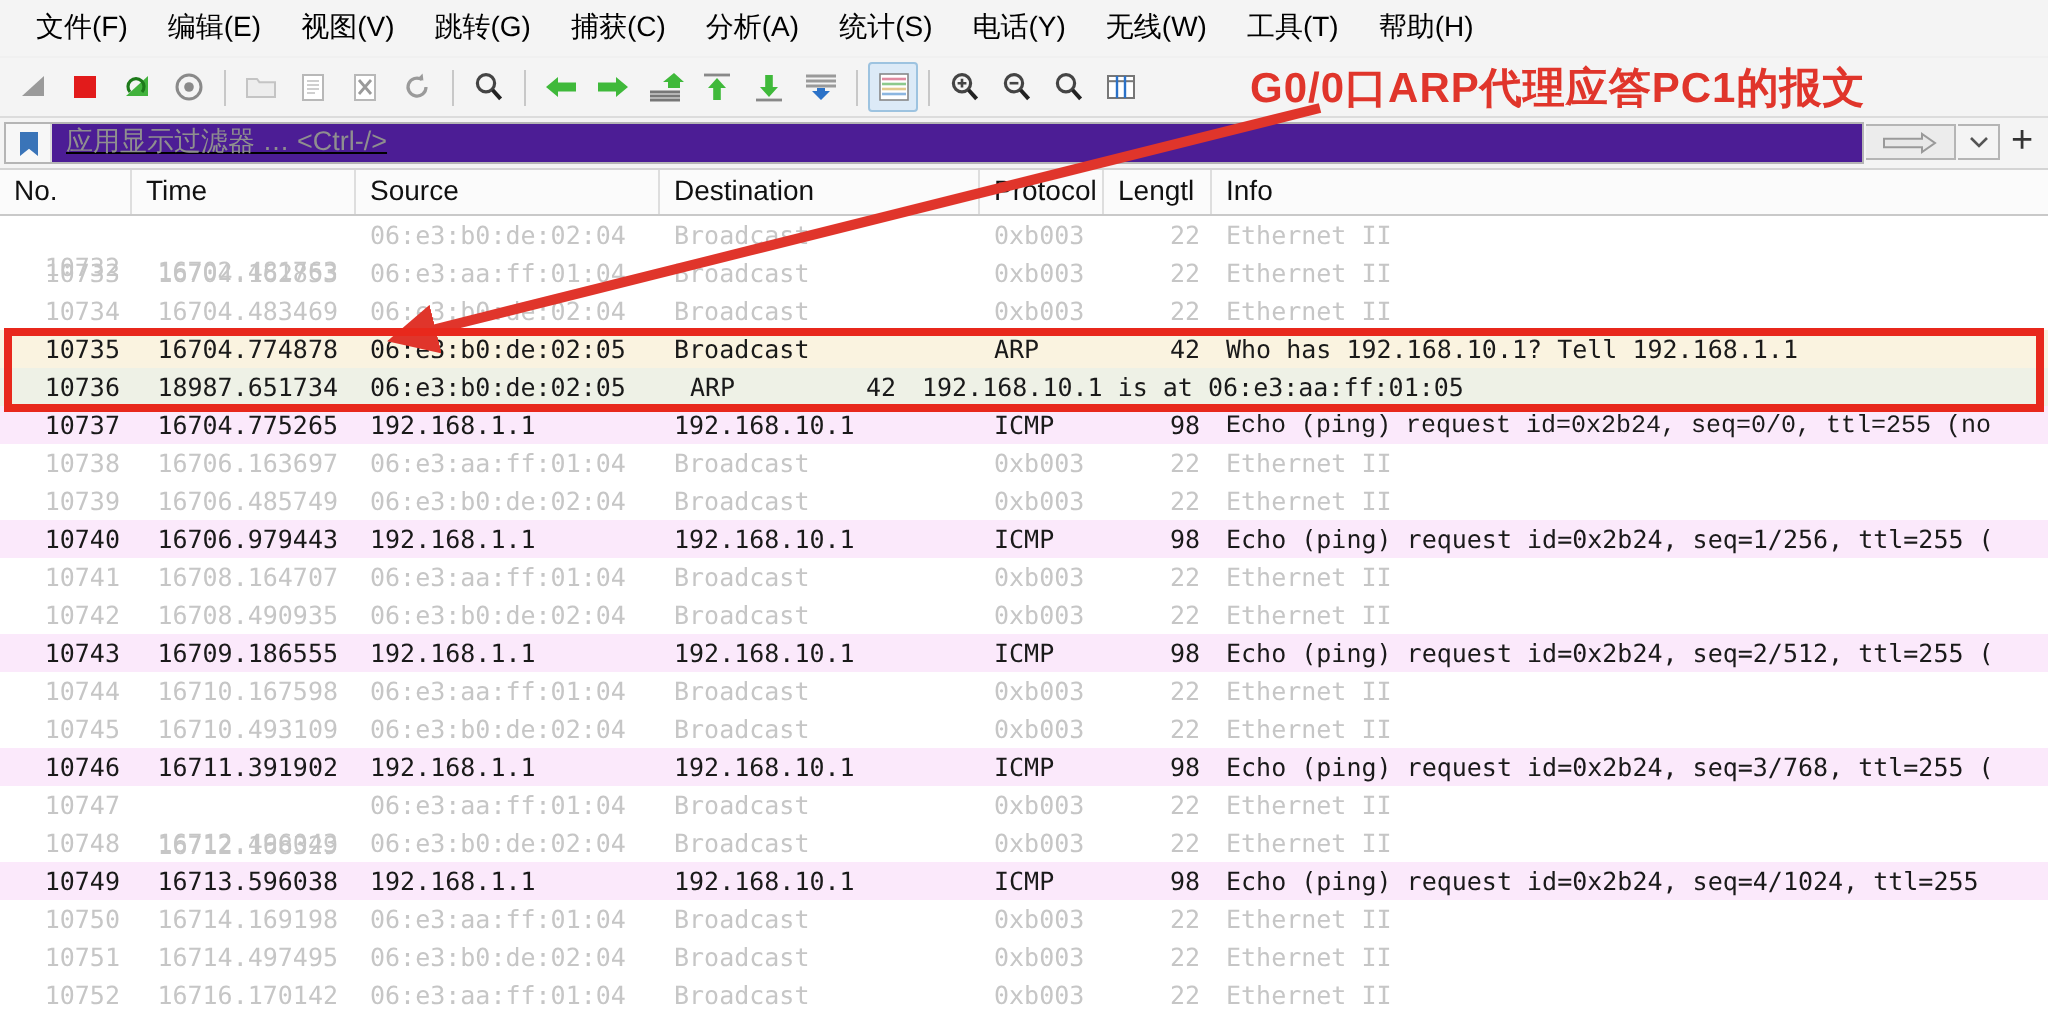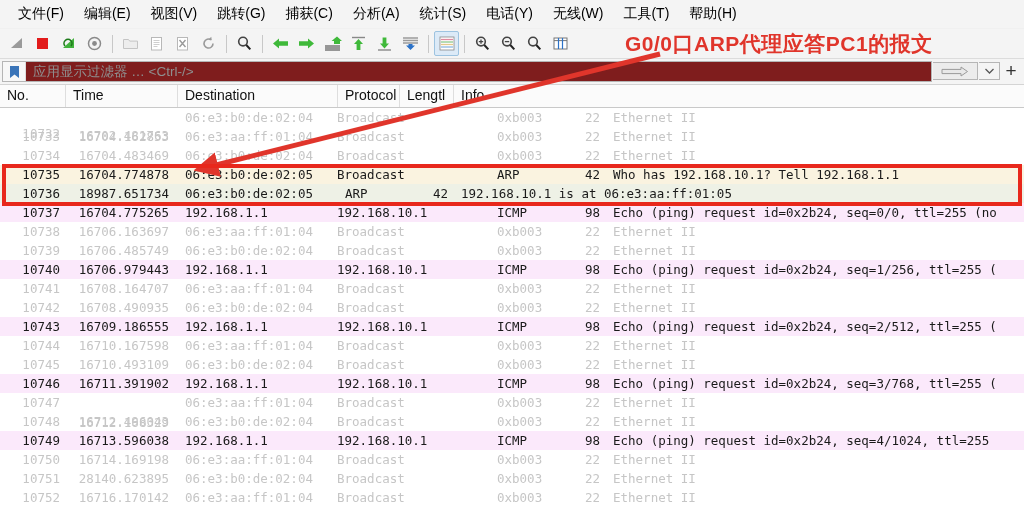--- a/index.html
+++ b/index.html
@@ -32,23 +32,23 @@
   .tb.sel{background:#dceaf7;border:1px solid #9dc3e0;box-sizing:border-box;}
   .tbsep{width:1px;height:18px;background:#c8c8c8;margin:0 4px;}
 
   
   .filterbar{
     height:26px;display:flex;align-items:stretch;
     background:#f4f4f4;border-bottom:1px solid #d4d4d4;
     padding:2px 2px 3px 2px;box-sizing:border-box;
   }
   .filter-input{
-    flex:1;display:flex;align-items:center;
-    background:#7f1d1d;border:1px solid #b5b5b5;
-    height:21px;box-sizing:border-box;
+    flex:1;display:flex;align-items:flex-start;
+    background:#4c1d95;border:1px solid #b5b5b5;
+    height:21px;box-sizing:border-box;text-decoration:underline;
   }
   .bookmark-ico{width:22px;display:flex;align-items:center;justify-content:center;
     border-right:1px solid #dcdcdc;height:100%;background:#f7f7f7;}
   .filter-ph{
     padding-left:7px;font-size:13.5px;color:#8f8f8f;
     font-family:"Liberation Sans","DejaVu Sans",sans-serif;
   }
   .filter-go{
     width:44px;margin:1px 1px;background:#ececec;border:1px solid #b5b5b5;border-left:none;
     display:flex;align-items:center;justify-content:center;
@@ -267,20 +267,21 @@
           <path d="M0.5 1 L4.5 5 L8.5 1" fill="none" stroke="#555" stroke-width="1.3"></path>
         </svg>
     </div>
     <div class="filter-plus">+</div>
   </div>
 
   <div class="plist">
     <div class="phead" id="phead">
         <div class="hc" style="width: 66px;">No.</div>
         <div class="hc" style="width: 112px;">Time</div>
+        <div class="hc" style="width: 152px;">Source</div>
         <div class="hc" style="width: 160px;">Destination</div>
         <div class="hc" style="width: 62px;">Protocol</div>
         <div class="hc" style="width: 54px;">Lengtl</div>
         <div class="hc" style="width: 418px; border-right: none;">Info</div>
       </div>
     <div id="prows">
         <div class="prow row-eth">
           <div class="c c-no" style="width: 66px; margin-top: 32px;">10732</div>
           <div class="c c-time" style="width: 112px; margin-top: 36px;">16702.481763</div>
           <div class="c c-src" style="width: 152px;">06:e3:b0:de:02:04</div>
@@ -324,21 +325,21 @@
           <div class="c c-len" style="width: 54px;">42</div>
           <div class="c c-info" style="width: 418px;">192.168.10.1 is at 06:e3:aa:ff:01:05</div>
         </div>
         <div class="prow row-icmp">
           <div class="c c-no" style="width: 66px;">10737</div>
           <div class="c c-time" style="width: 112px;">16704.775265</div>
           <div class="c c-src" style="width: 152px;">192.168.1.1</div>
           <div class="c c-dst" style="width: 160px;">192.168.10.1</div>
           <div class="c c-proto" style="width: 62px;">ICMP</div>
           <div class="c c-len" style="width: 54px;">98</div>
-          <div class="c c-info" style="width: 418px;">Echo (ping) request  id=0x2b24, seq=0/0, ttl=255 (no</div>
+          <div class="c c-info" style="width: 418px; font-family: Liberation Mono, monospace;">Echo (ping) request  id=0x2b24, seq=0/0, ttl=255 (no</div>
         </div>
         <div class="prow row-eth">
           <div class="c c-no" style="width: 66px;">10738</div>
           <div class="c c-time" style="width: 112px;">16706.163697</div>
           <div class="c c-src" style="width: 152px;">06:e3:aa:ff:01:04</div>
           <div class="c c-dst" style="width: 160px;">Broadcast</div>
           <div class="c c-proto" style="width: 62px;">0xb003</div>
           <div class="c c-len" style="width: 54px;">22</div>
           <div class="c c-info" style="width: 418px;">Ethernet II</div>
         </div>
@@ -445,21 +446,21 @@
           <div class="c c-no" style="width: 66px;">10750</div>
           <div class="c c-time" style="width: 112px;">16714.169198</div>
           <div class="c c-src" style="width: 152px;">06:e3:aa:ff:01:04</div>
           <div class="c c-dst" style="width: 160px;">Broadcast</div>
           <div class="c c-proto" style="width: 62px;">0xb003</div>
           <div class="c c-len" style="width: 54px;">22</div>
           <div class="c c-info" style="width: 418px;">Ethernet II</div>
         </div>
         <div class="prow row-eth">
           <div class="c c-no" style="width: 66px;">10751</div>
-          <div class="c c-time" style="width: 112px;">28140.623895</div>
+          <div class="c c-time" style="width: 112px;">16714.497495</div>
           <div class="c c-src" style="width: 152px;">06:e3:b0:de:02:04</div>
           <div class="c c-dst" style="width: 160px;">Broadcast</div>
           <div class="c c-proto" style="width: 62px;">0xb003</div>
           <div class="c c-len" style="width: 54px;">22</div>
           <div class="c c-info" style="width: 418px;">Ethernet II</div>
         </div>
         <div class="prow row-eth">
           <div class="c c-no" style="width: 66px;">10752</div>
           <div class="c c-time" style="width: 112px;">16716.170142</div>
           <div class="c c-src" style="width: 152px;">06:e3:aa:ff:01:04</div>

